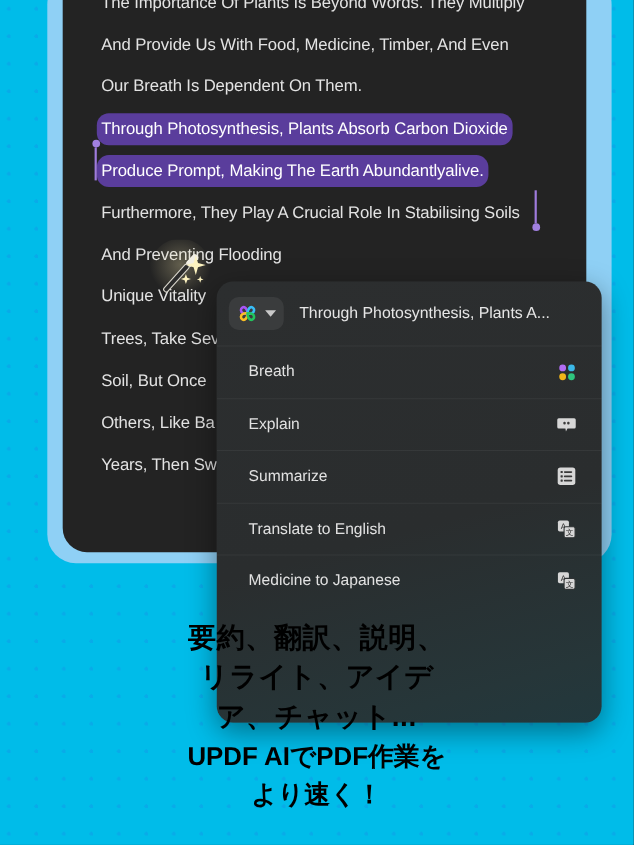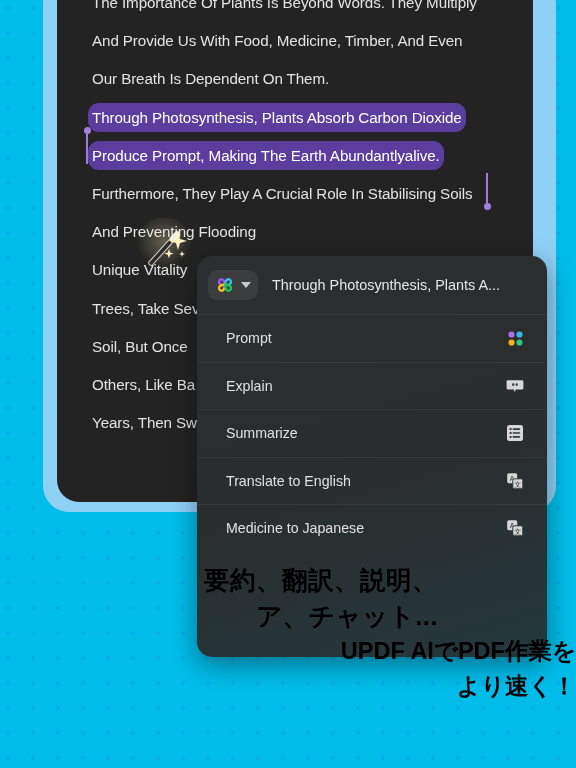--- a/index.html
+++ b/index.html
@@ -93,21 +93,21 @@
     display:flex; align-items:center; justify-content:space-between;
     height:47.5px; padding:0 22px 0 29px;
     border-top:1px solid rgba(255,255,255,0.055);
   }
   .menu-label { color:#e1e1e1; font-size:14.2px; white-space:nowrap; }
   .menu-icon { width:20px; height:20px; display:flex; align-items:center; justify-content:center; }
 
   
   #caption {
     position:absolute; left:0; right:0; top:562px;
-    text-align:right; color:#000;
+    text-align:center; color:#000;
   }
   .cap-bold {
     font-size:25.5px; font-weight:bold; line-height:36px;
     letter-spacing:0.5px;
     display:block; width:300px; margin:0 auto;
   }
   .cap-reg {
     font-size:23.5px; font-weight:bold; line-height:35px;
     display:block;
   }
@@ -173,21 +173,21 @@
           <path d="M16 16 C16 22 12.5 25.5 9.5 24 C6.5 22.5 6.5 18 10 16.5 C13 15.2 16 16 16 16 Z" stroke="#fbbf24"></path>
           <path d="M16 16 C16 22 19.5 25.5 22.5 24 C25.5 22.5 25.5 18 22 16.5 C19 15.2 16 16 16 16 Z" stroke="#22c55e"></path>
         </g>
       </svg>
       <span id="caret"></span>
     </div>
     <div id="panel-title">Through Photosynthesis, Plants A...</div>
   </div>
 
   <div class="menu-item">
-    <span class="menu-label">Prompt</span>
+    <span class="menu-label">Breath</span>
     <span class="menu-icon">
       <svg width="17" height="17" viewBox="0 0 17 17">
         <circle cx="4.5" cy="4.5" r="3.1" fill="#b06cf2"></circle>
         <circle cx="12.5" cy="4.5" r="3.1" fill="#3bb8e8"></circle>
         <circle cx="4.5" cy="12.5" r="3.1" fill="#f0b419"></circle>
         <circle cx="12.5" cy="12.5" r="3.1" fill="#2fc57e"></circle>
       </svg>
     </span>
   </div>
 
@@ -242,16 +242,17 @@
         <rect x="6.8" y="6.8" width="10" height="10" rx="1.6" fill="#d7d7d7" stroke="#2f3334" stroke-width="1"></rect>
         <text x="11.8" y="14.6" font-size="7" font-family="Liberation Sans, sans-serif" fill="#2f2f2f" text-anchor="middle">文</text>
       </svg>
     </span>
   </div>
 
 </div>
 
 <div id="caption">
   <span class="cap-bold">要約、翻訳、説明、</span>
+  <span class="cap-bold">リライト、アイデ</span>
   <span class="cap-bold">ア、チャット...</span>
   <span class="cap-reg">UPDF AIでPDF作業を</span>
   <span class="cap-reg">より速く！</span>
 </div>
 
 </body></html>

